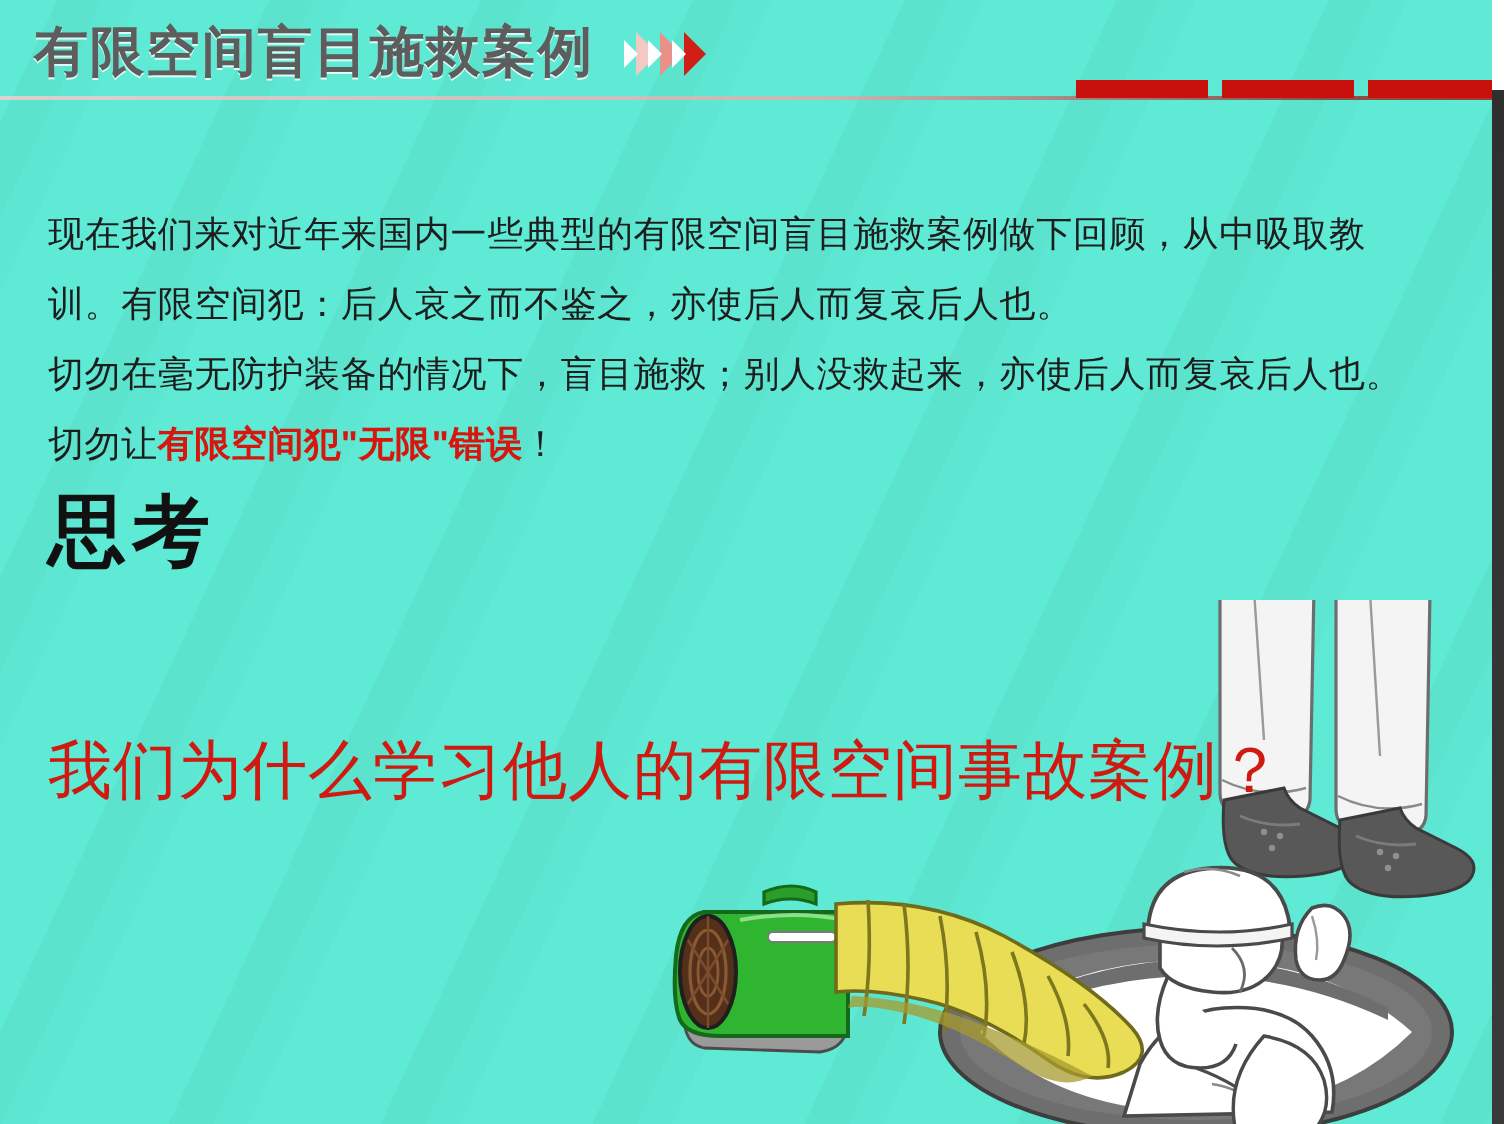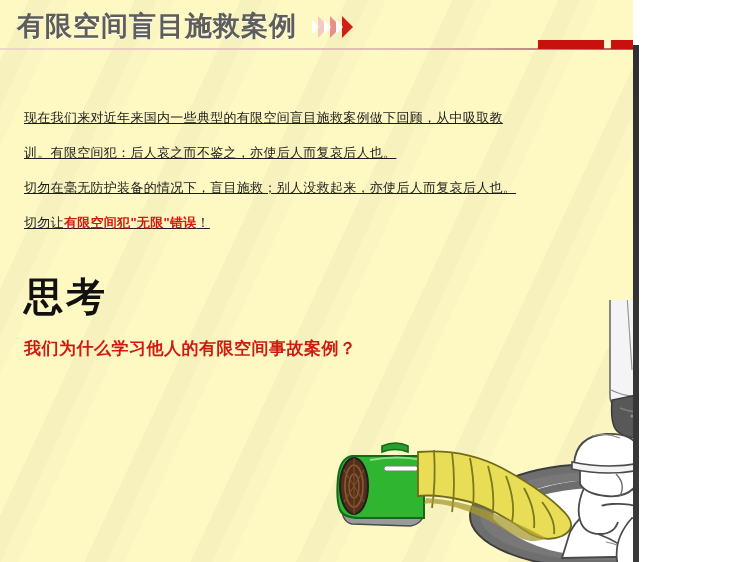--- a/index.html
+++ b/index.html
@@ -11,23 +11,23 @@
     overflow: hidden;
     background: #ffffff;
   }
 
   body {
     font-family: "Liberation Sans", "DejaVu Sans", sans-serif;
   }
 
   #slide {
     position: relative;
-    width: 639px;
+    width: 752px;
     height: 562px;
-    background: #fef9c3;
+    background: #5eead4;
     overflow: hidden;
   }
 
   
   .bg-stripes {
     position: absolute;
     inset: 0;
     background-image: repeating-linear-gradient(
       115deg,
       rgba(0,0,0,0.000) 0px,
@@ -120,60 +120,60 @@
     background: #c8110d;
   }
 
   
   .para {
     position: absolute;
     left: 24px;
     top: 100px;
     width: 700px;
     z-index: 4;
-    font-size: 13px;
+    font-size: 18px;
     line-height: 35px;
     color: #1d1d1d;
     letter-spacing: 0.3px;
-    text-decoration: underline;
   }
   .para p { margin: 0; }
   .para .hl {
     color: #d6170f;
     font-weight: bold;
   }
 
   
   .think {
     position: absolute;
     left: 24px;
-    top: 274px;
+    top: 244px;
     z-index: 4;
     font-size: 39px;
     line-height: 46px;
     font-weight: bold;
     color: #111111;
     letter-spacing: 3px;
     font-family: Liberation Serif, serif;
   }
 
   
   .questions {
     position: absolute;
     left: 24px;
     top: 327px;
     z-index: 4;
   }
   .questions .q {
-    font-size: 17px;
+    font-size: 32px;
     line-height: 44px;
-    font-weight: bold;
+    font-weight: normal;
     color: #cf1a12;
     letter-spacing: 0.5px;
     white-space: nowrap;
+    margin-top: 36px;
   }
 
   
   .right-edge {
     position: absolute;
     right: 0; top: 0;
     width: 6px;
     height: 562px;
     background: linear-gradient(to bottom, #ffffff 0%, #ffffff 8%, #2f2f2f 8%, #3a3a3a 100%);
     z-index: 9;

